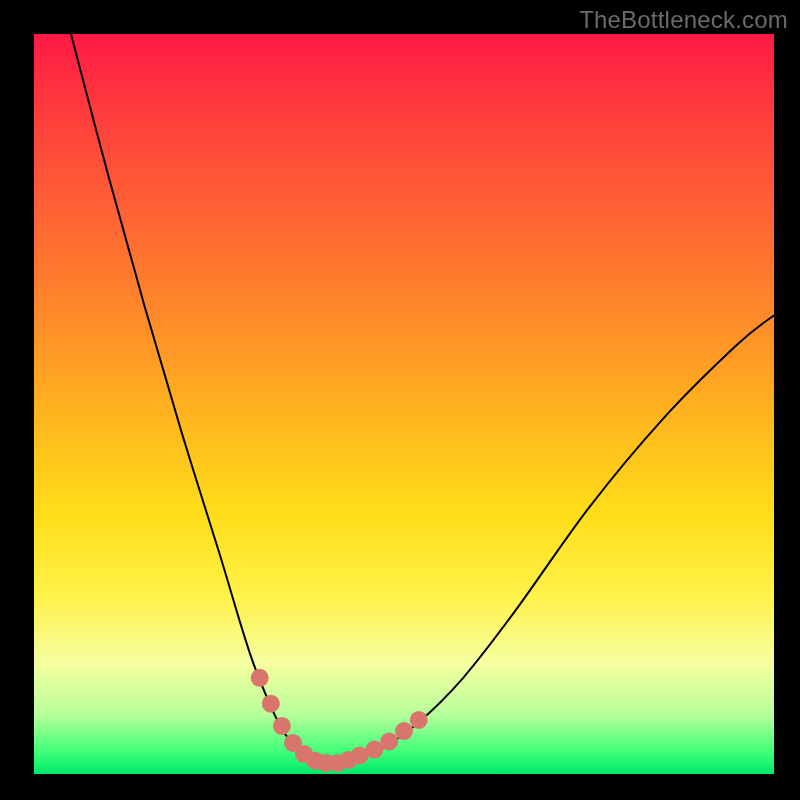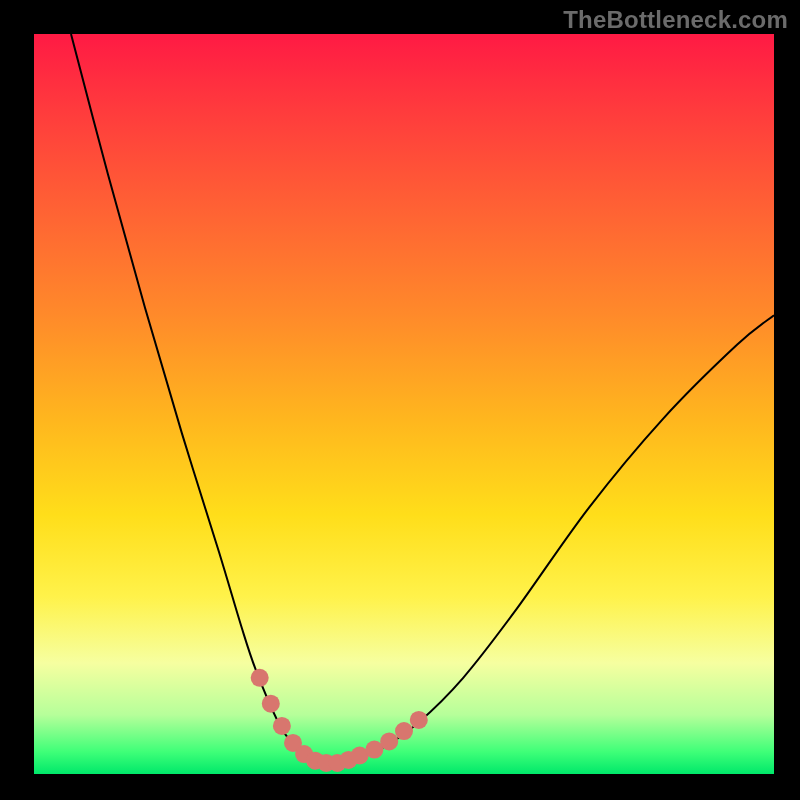--- a/index.html
+++ b/index.html
@@ -47,21 +47,21 @@
     width: 740px;
     height: 740px;
     pointer-events: none;
   }
   .watermark {
     position: absolute;
     top: 6px;
     right: 12px;
     color: #6b6b6b;
     font-size: 24px;
-    font-weight: 700;
+    font-weight: 400;
     letter-spacing: 0.2px;
     user-select: none;
   }
 </style>
 </head>
 <body>
 
 <div class="stage">
 
   <div class="plot">

